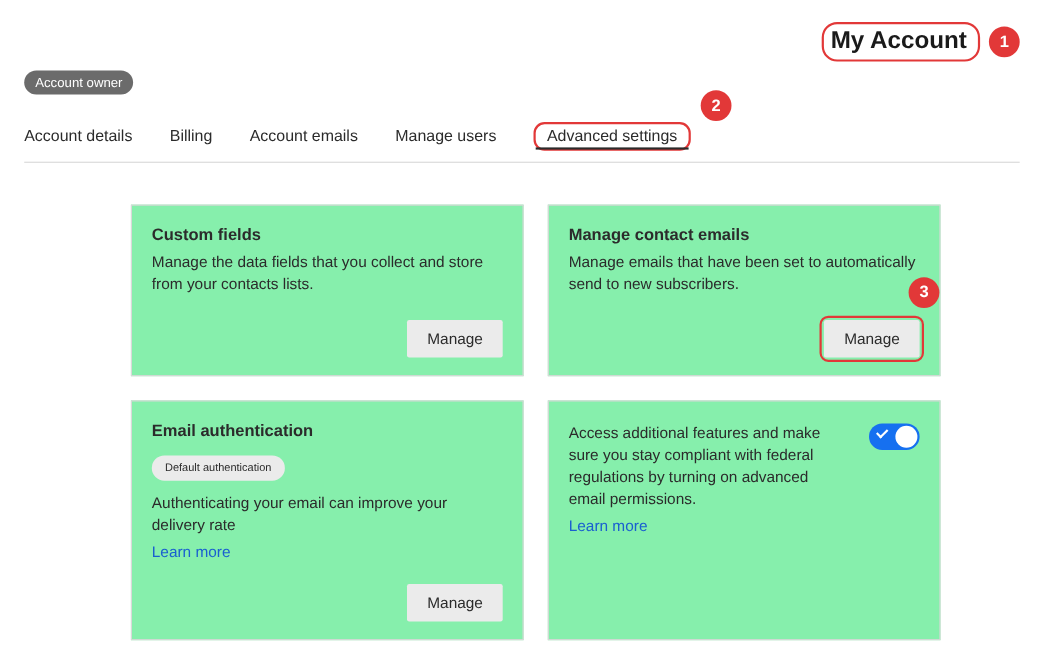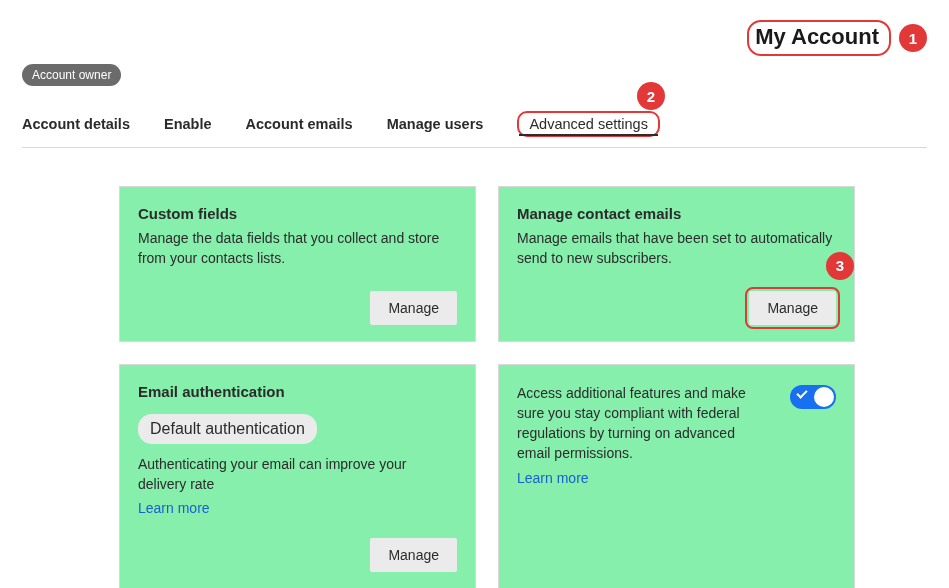--- a/index.html
+++ b/index.html
@@ -58,21 +58,20 @@
       border-bottom: 1px solid #d8d8d8;
       height: 32px;
       align-items: flex-start;
     }
     .tab {
       color: #2b2b2b;
       font-size: 14.5px;
       padding-bottom: 10px;
       cursor: pointer;
       position: relative;
-      font-weight: bold;
     }
     .tab.active {
       font-weight: 400;
     }
     .tab.active::after {
       content: "";
       position: absolute;
       left: 0; right: 0; bottom: -1px;
       height: 2px;
       background: #2b2b2b;
@@ -139,21 +138,21 @@
     .callout-3 {
       position: absolute;
       top: -39px;
       right: -18px;
     }
     .pill {
       display: inline-block;
       background: #ebebeb;
       padding: 6px 12px;
       border-radius: 14px;
-      font-size: 16px;
+      font-size: 10px;
       margin: 8px 0 10px 0;
     }
     .learn-more {
       color: #1a5fd0;
       font-size: 14px;
       cursor: pointer;
       display: inline-block;
       margin-top: 6px;
     }
     .perm-card {
@@ -211,21 +210,21 @@
   <span class="callout-badge">1</span>
 </div>
 <span class="role-badge">Account owner</span>
 
 <div class="tabs-wrap">
   <div class="callout-2-wrap">
     <span class="callout-badge">2</span>
   </div>
   <div class="tabs">
     <span class="tab">Account details</span>
-    <span class="tab">Enable</span>
+    <span class="tab">Billing</span>
     <span class="tab">Account emails</span>
     <span class="tab">Manage users</span>
     <span class="tab active tab-highlight">Advanced settings</span>
   </div>
 </div>
 
 <div class="cards">
 
   <div class="card">
     <div class="card-title">Custom fields</div>

